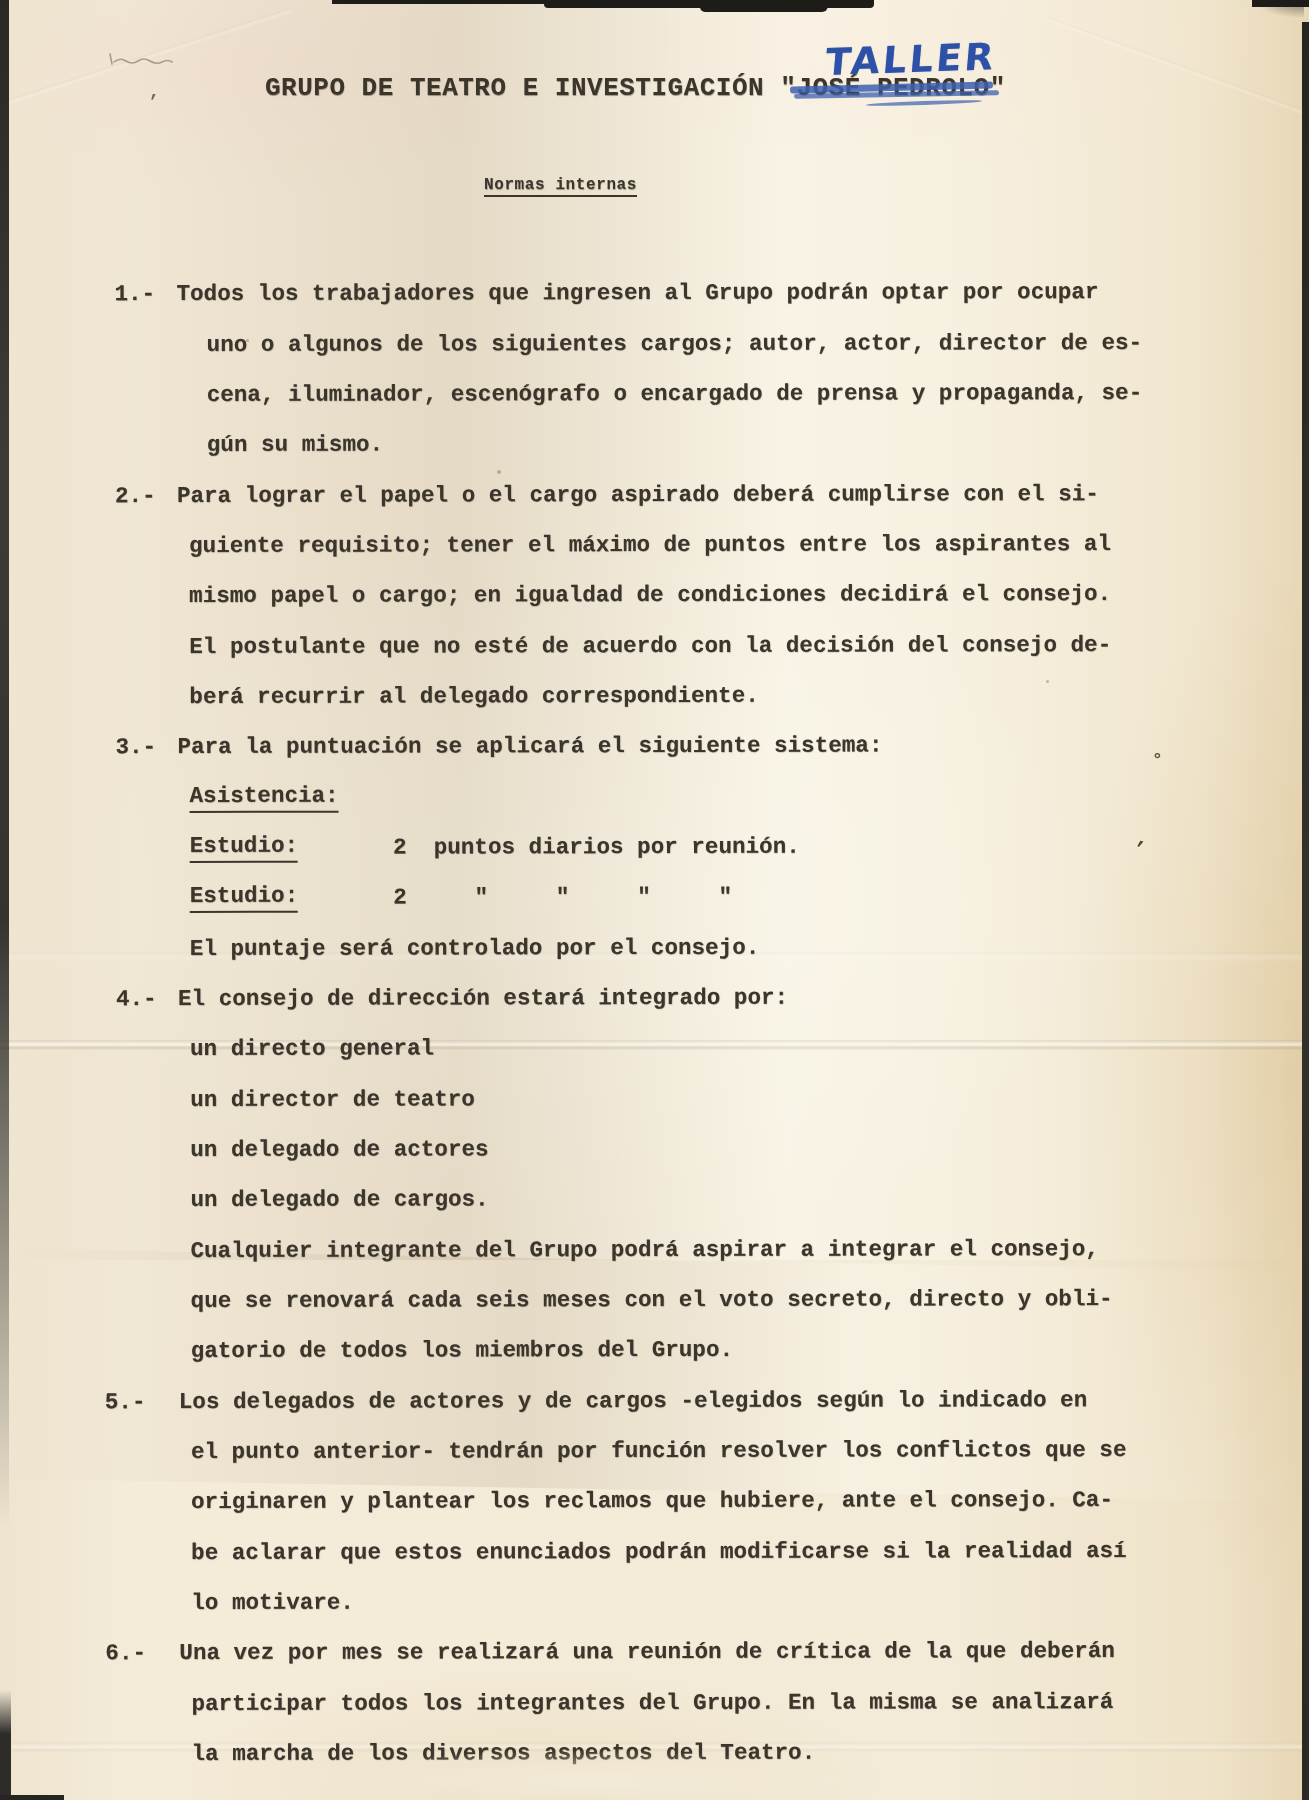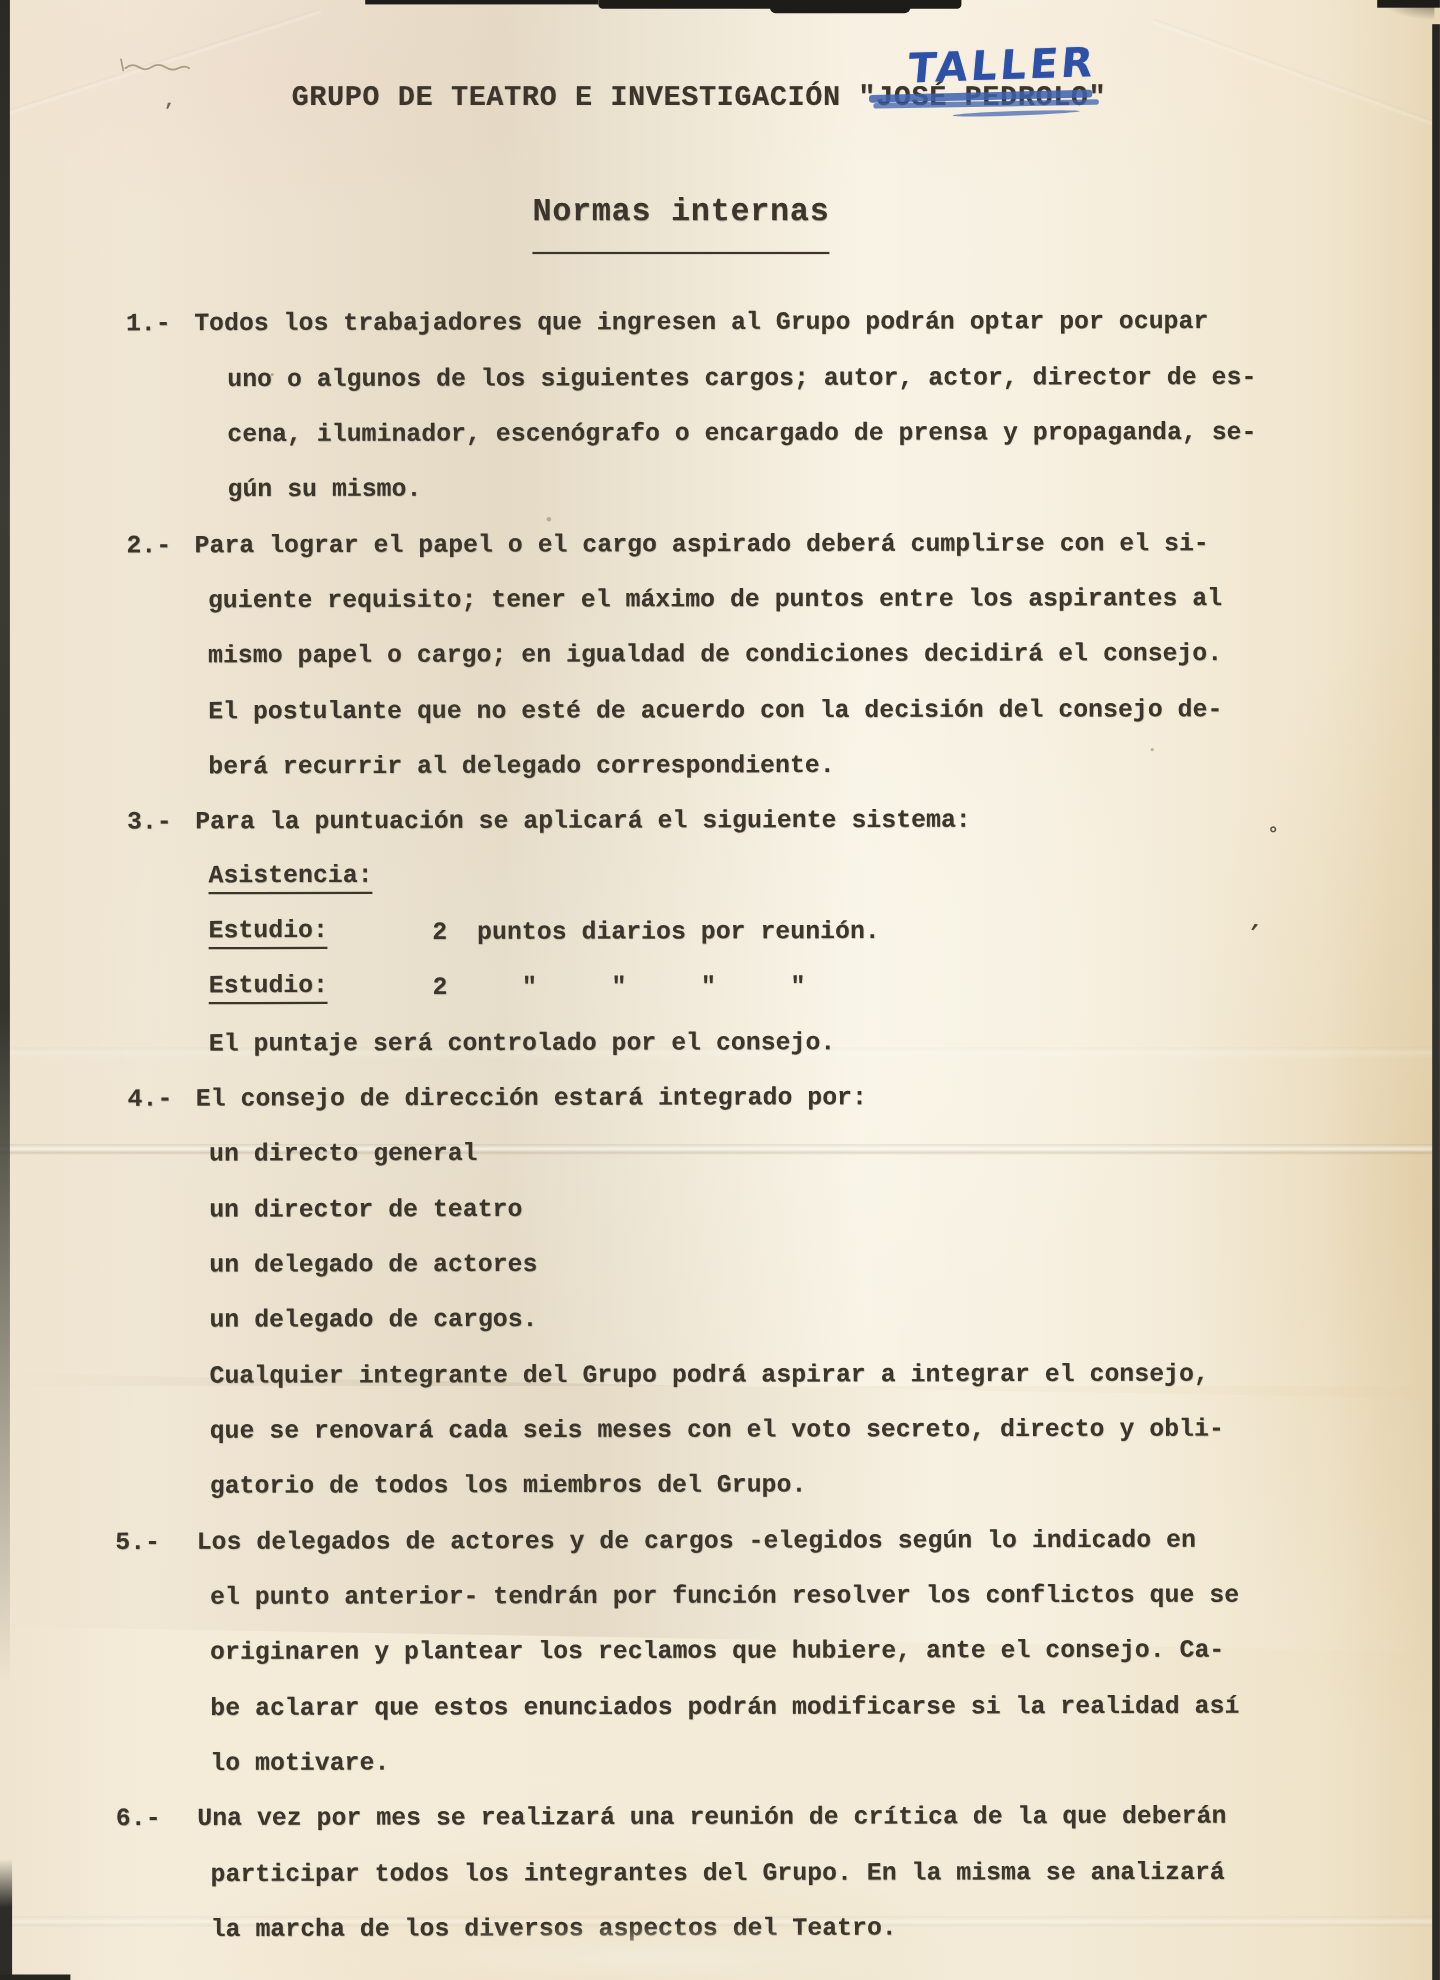--- a/index.html
+++ b/index.html
@@ -53,22 +53,22 @@
   .tw{color:#3b352b;font-weight:700;text-shadow:0.4px 0.5px 0.8px rgba(59,53,43,.45);}
   .header-line{position:absolute;left:265px;top:73px;font-size:26px;letter-spacing:.5px;white-space:pre;}
   .struck{position:relative;display:inline-block;}
   .stroke{position:absolute;background:#3c60b0;border-radius:3px;opacity:.85;}
   .s1{left:-6px;right:-4px;top:11px;height:7px;transform:rotate(-1.4deg);}
   .s2{left:-2px;right:-10px;top:19px;height:5px;transform:rotate(-1deg);opacity:.75;}
   .s3{left:36%;right:4%;top:28px;height:4px;transform:rotate(-2deg);opacity:.7;border-radius:50%;}
   .taller{position:absolute;left:826px;top:38px;font-family:"DejaVu Sans","Liberation Sans",sans-serif;
     font-size:37px;font-weight:700;color:#2d51a6;letter-spacing:3px;
     transform:skewX(-7deg) rotate(-2deg);text-shadow:0 0 1px rgba(45,81,166,.6);}
-  .doc-title{position:absolute;left:484px;top:176px;font-size:29px;letter-spacing:.6px;
-    border-bottom:2.5px solid #3b352b;padding-bottom:20px;white-space:pre;}
+  .doc-title{position:absolute;left:484px;top:176px;font-size:16px;letter-spacing:.6px;
+    border-bottom:2.5px solid #3b352b;padding-bottom:1px;white-space:pre;}
   .body-text{position:absolute;left:178px;top:268px;font-size:22.6px;transform:rotate(-0.12deg);}
   .line{height:50.35px;display:flex;align-items:center;white-space:pre;position:relative;}
   .line span{white-space:pre;}
   .line .num{position:absolute;left:-62px;}
   .item:nth-child(5) .num,.item:nth-child(6) .num{left:-74px;}
   .line.cont{padding-left:12px;}
   .item:nth-child(1) .line.cont{padding-left:30px;}
   .uword{border-bottom:2.5px solid #3b352b;padding-bottom:2px;text-align:center;}
   
   .squiggle{position:absolute;left:106px;top:48px;opacity:.75;}

